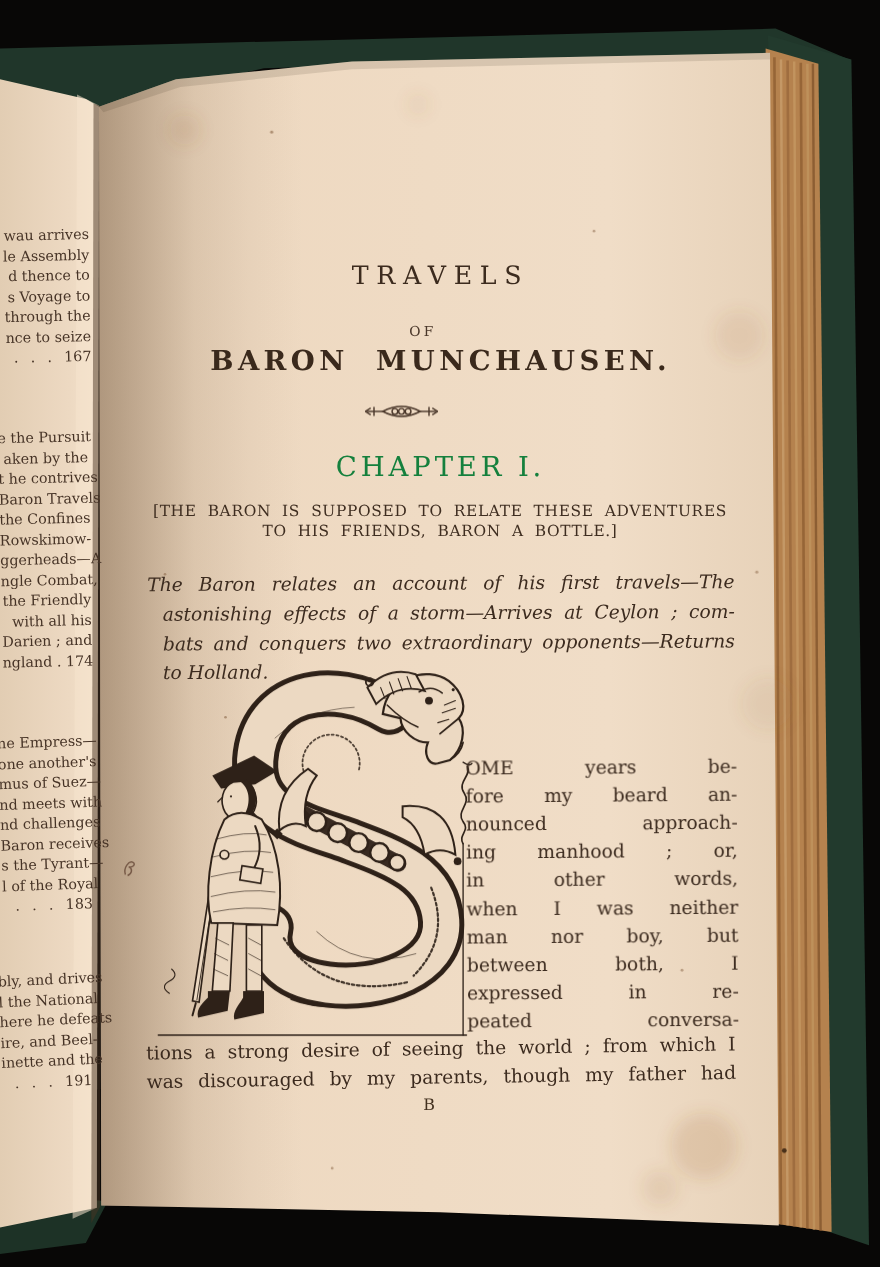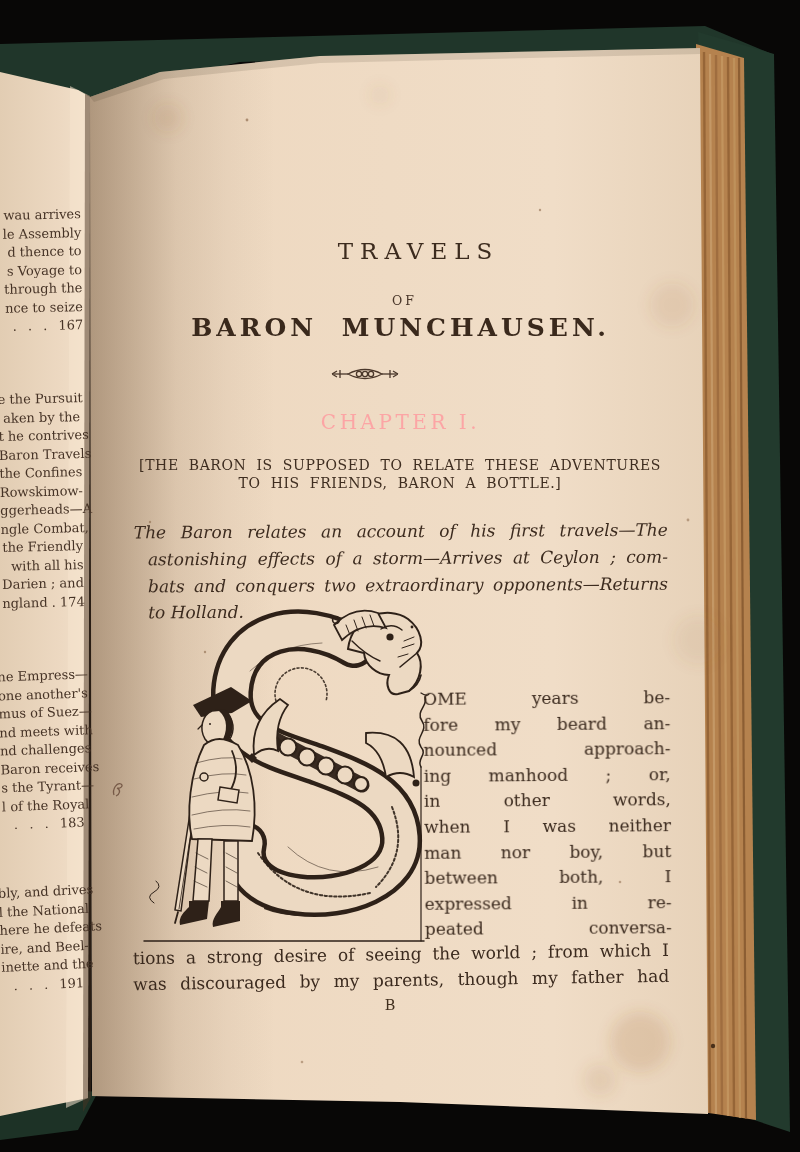--- a/index.html
+++ b/index.html
@@ -10,21 +10,21 @@
   
   .frag{position:absolute;left:0;width:82px;font-size:13px;line-height:18.5px;
         color:#463326;text-align:right;padding-right:2px;}
   .lp-line{white-space:nowrap;}
   .dots{word-spacing:7px;}
   
   .ctr{text-align:center;}
   .book-title{font-size:23px;letter-spacing:7px;color:#3c2b1e;}
   .title-of{font-size:12.5px;letter-spacing:3px;color:#4a372a;}
   .title-author{font-size:25px;letter-spacing:4px;word-spacing:12px;color:#3a291c;}
-  .chapter{font-size:20px;letter-spacing:3.5px;color:#fca5a5;}
+  .chapter{font-size:25px;letter-spacing:3.5px;color:#15803d;}
   .note{font-size:14px;letter-spacing:.6px;word-spacing:5px;line-height:17.5px;color:#3e2d20;}
   .summary{font-size:17px;font-style:italic;line-height:26.8px;color:#3c2b1f;}
   .sline{white-space:normal;}
   .just{text-align:justify;text-align-last:justify;}
   .para{font-size:17px;line-height:25.6px;color:#3b2a1e;}
   .cont{font-size:17px;line-height:26px;color:#3b2a1e;}
   .sig{font-size:14.5px;letter-spacing:1px;color:#42301f;}
   .indent{padding-left:14px;}
 </style>
 </head>
@@ -139,23 +139,23 @@
       <div class="lp-line">l the National</div>
       <div class="lp-line">here he defeats</div>
       <div class="lp-line">ire, and Beel-</div>
       <div class="lp-line">inette and the</div>
       <div class="lp-line dots">. . . 191</div>
     </div>
   </div>
 
   <div>
 
-    <div class="abs ctr book-title" style="left:151px;top:238px;width:535px;">TRAVELS</div>
-
-    <div class="abs ctr title-of" style="left:137px;top:293px;width:535px;">OF</div>
+    <div class="abs ctr book-title" style="left:133px;top:238px;width:535px;">TRAVELS</div>
+
+    <div class="abs ctr title-of" style="left:117px;top:293px;width:535px;">OF</div>
 
     <div class="abs ctr title-author" style="left:133px;top:313px;width:535px;font-weight:bold;">BARON MUNCHAUSEN.</div>
 
     <svg class="abs" style="left:330px;top:364px;" width="70" height="20" viewBox="0 0 70 20">
       <g stroke="#4a372a" fill="none" stroke-width="1.3">
         <line x1="2" y1="10" x2="18" y2="10"></line>
         <line x1="52" y1="10" x2="68" y2="10"></line>
         <path d="M2,10 l5,-3 M2,10 l5,3 M68,10 l-5,-3 M68,10 l-5,3"></path>
         <line x1="10" y1="6" x2="10" y2="14"></line>
         <line x1="60" y1="6" x2="60" y2="14"></line>

